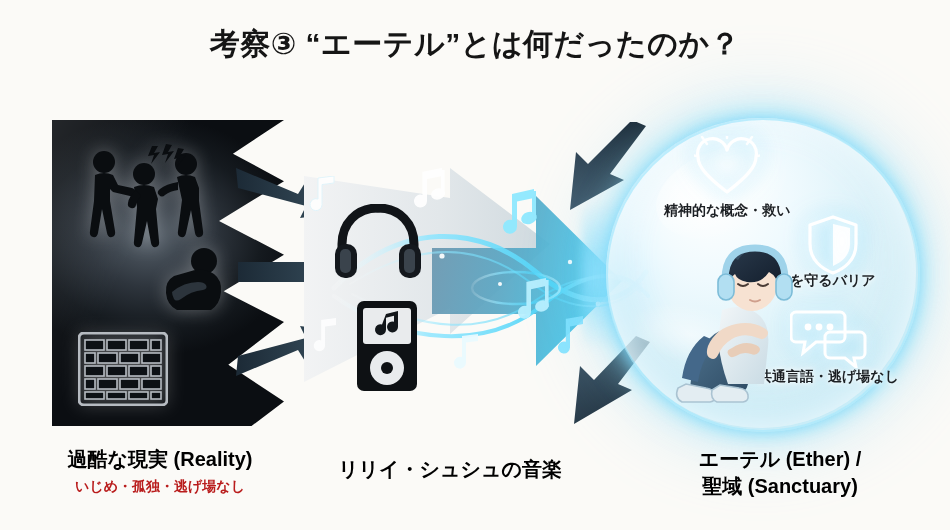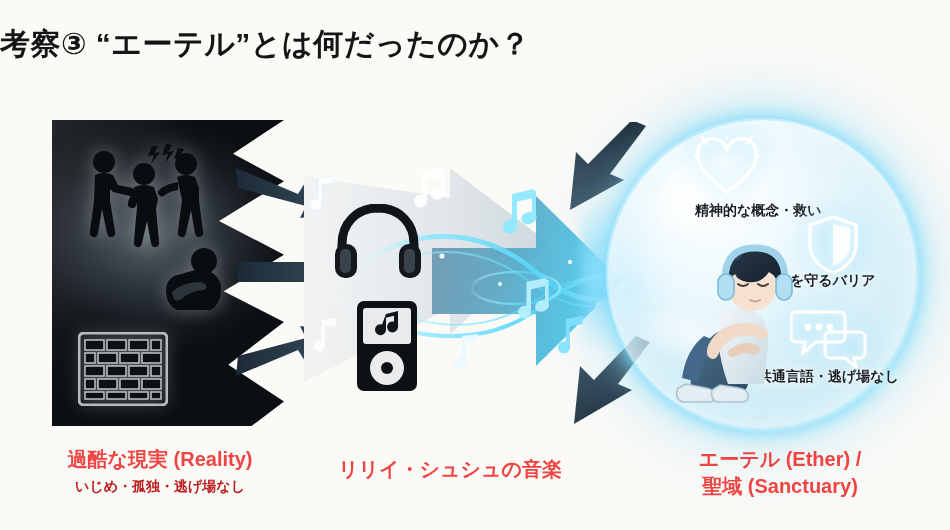--- a/index.html
+++ b/index.html
@@ -8,20 +8,21 @@
     background:#fbfaf7;
     font-family:"Liberation Sans","DejaVu Sans",sans-serif;
     overflow:hidden;
     position:relative;
   }
   #stage{position:absolute;inset:0;}
 
   
   .title{
     position:absolute;left:0;top:24px;width:950px;
+    text-align:center;
     font-size:30px;font-weight:bold;color:#151515;
     letter-spacing:.5px;
     white-space:nowrap;
   }
 
   
   .dark-panel{
     position:absolute;left:52px;top:120px;width:232px;height:306px;
     background:
       radial-gradient(ellipse 150px 120px at 42% 38%, #56606a 0%, #2e353d 42%, #151a1f 75%, #0b0e12 100%);
@@ -87,21 +88,21 @@
   .bubble-label{
     position:absolute;font-size:14px;color:#1c2024;font-weight:600;white-space:nowrap;
     text-shadow:0 0 4px rgba(255,255,255,.95),0 0 9px rgba(255,255,255,.8);
   }
   .boy{position:absolute;left:84px;top:128px;}
 
   
 
   
   .cap{position:absolute;text-align:center;}
-  .cap .l1{font-size:20px;font-weight:bold;color:#ef4444;white-space:nowrap;}
+  .cap .l1{font-size:20px;font-weight:bold;color:#000000;white-space:nowrap;}
   .cap .l2{font-size:14px;font-weight:bold;color:#b91c1c;margin-top:5px;white-space:nowrap;}
   .cap-left{left:0px;top:446px;width:320px;}
   .cap-mid{left:260px;top:456px;width:380px;}
   .cap-right{left:630px;top:446px;width:300px;}
   .cap-right .l1{line-height:1.35;}
 </style>
 </head>
 <body style="background: rgb(251, 250, 247);">
 
 <div id="stage">
@@ -333,21 +334,21 @@
         <path d="M33 56 C 12 40, 4 30, 4 21 A 14 14 0 0 1 33 14 A 14 14 0 0 1 62 21 C 62 30, 54 40, 33 56 Z" fill="none" stroke="#ffffff" stroke-width="3.2" stroke-linejoin="round"></path>
         <g stroke="#ffffff" stroke-width="2.4" stroke-linecap="round" opacity=".9">
           <line x1="33" y1="2" x2="33" y2="-6"></line>
           <line x1="13" y1="8" x2="8" y2="1"></line>
             <line x1="53" y1="8" x2="58" y2="1"></line>
           <line x1="2" y1="20" x2="-6" y2="18"></line>
             <line x1="64" y1="20" x2="72" y2="18"></line>
         </g>
       </svg>
     </div>
-    <div class="bubble-label" style="left:76px;top:92px;margin-left:31px;">精神的な概念・救い</div>
+    <div class="bubble-label" style="left:76px;top:92px;">精神的な概念・救い</div>
 
     <div class="bubble-icon" style="left:218px;top:104px;">
       <svg width="54" height="62" viewBox="0 0 54 62">
         <path d="M27 3 L50 11 L50 30 C50 46 38 55 27 59 C16 55 4 46 4 30 L4 11 Z" fill="none" stroke="#ffffff" stroke-width="3.2" stroke-linejoin="round"></path>
         <path d="M27 10 L27 52 C36 48 44 41 44 30 L44 14 Z" fill="#ffffff" opacity=".9"></path>
       </svg>
     </div>
     <div class="bubble-label" style="left:188px;top:162px;">魂を守るバリア</div>
 
     <div class="bubble-icon" style="left:202px;top:196px;">

